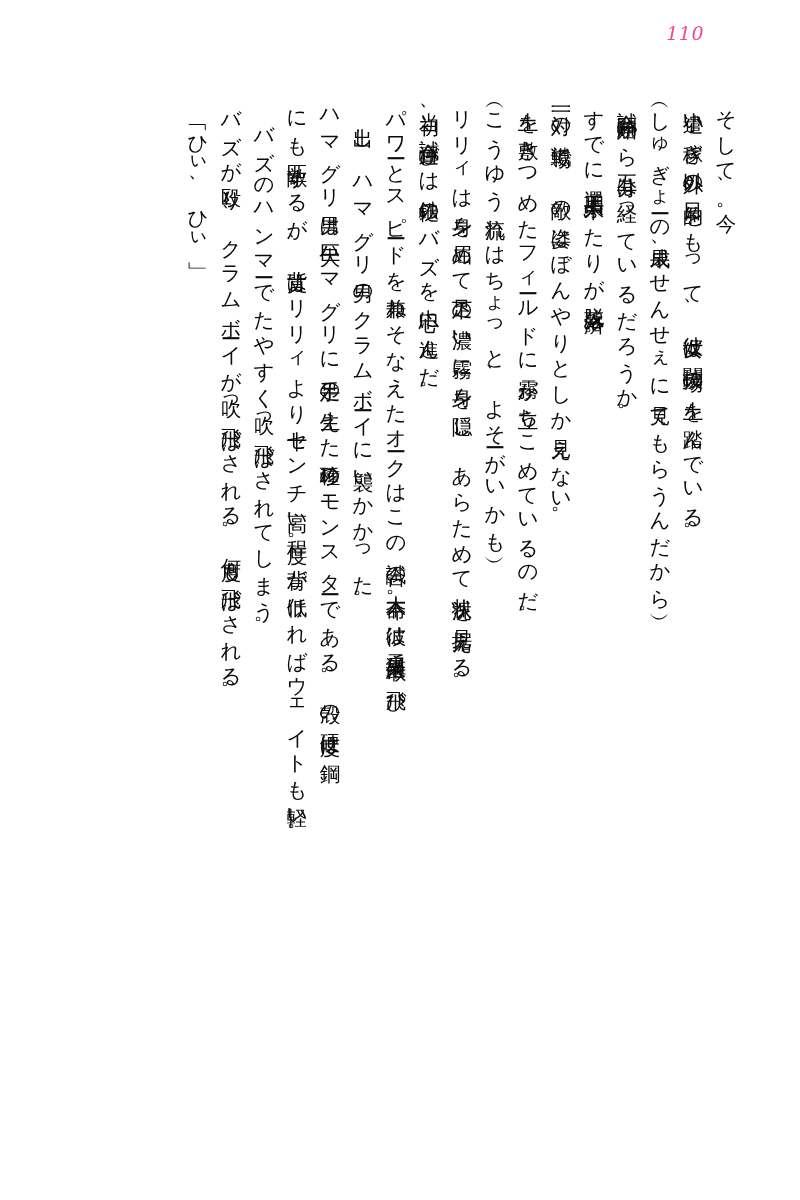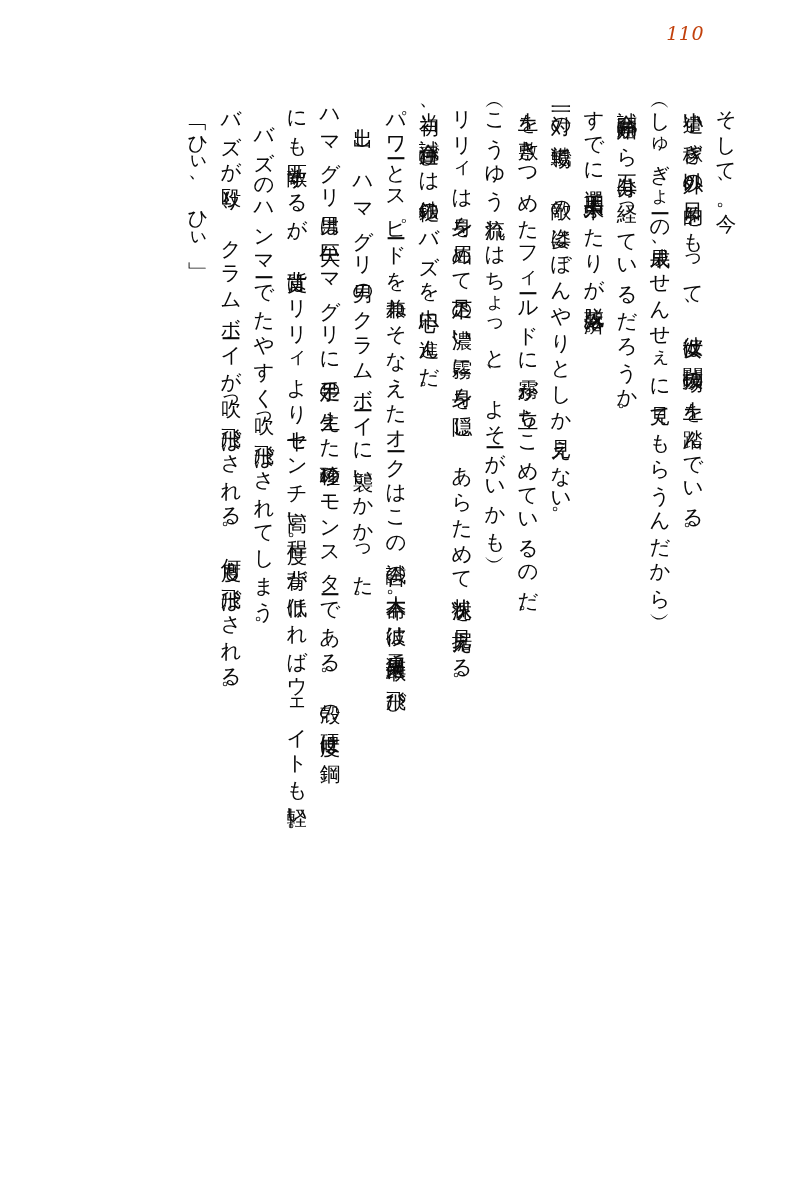--- a/index.html
+++ b/index.html
@@ -24,21 +24,21 @@
 
   
   .page-number {
     position: absolute;
     top: 22px;
     right: 96px;
     font-family: "DejaVu Serif", "Liberation Serif", serif;
     font-style: italic;
     font-size: 19px;
     letter-spacing: 0.5px;
-    color: #c2410c;
+    color: #ec4899;
   }
 
   
   .text-block {
     position: absolute;
     top: 96px;
     left: 60px;
     right: 64px;
     height: 1040px;
     display: flex;

